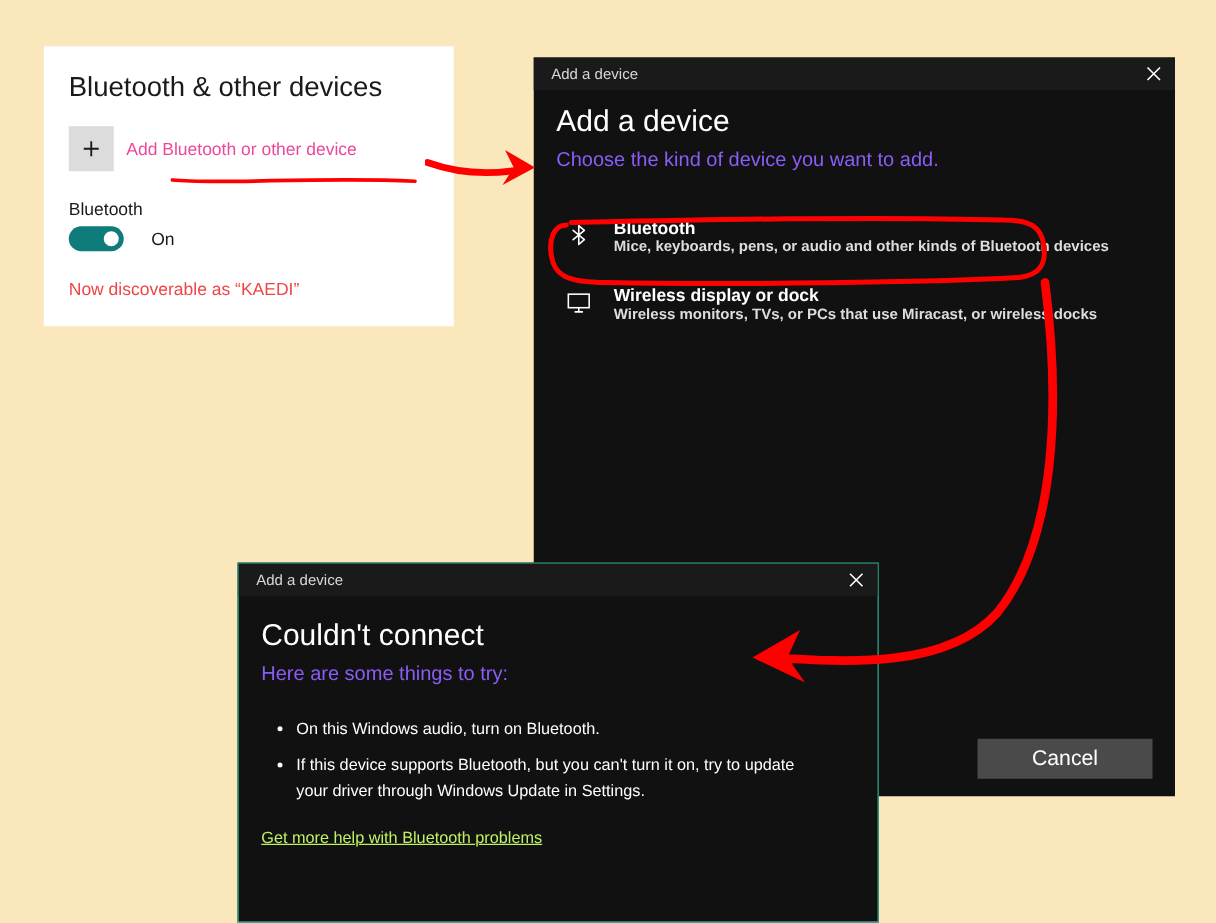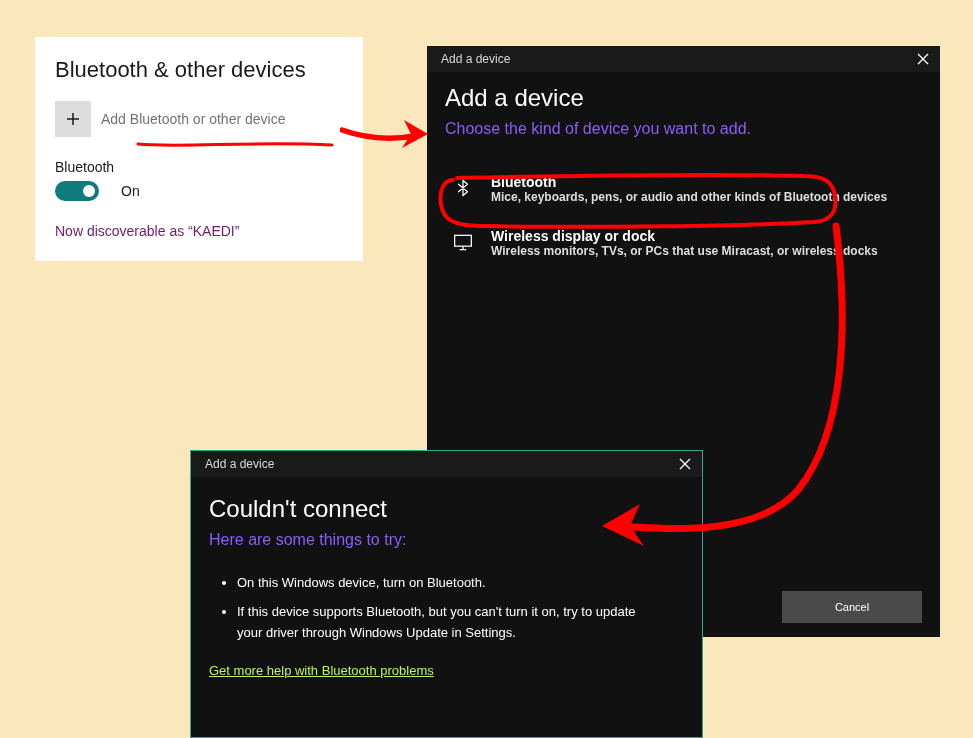--- a/index.html
+++ b/index.html
@@ -38,21 +38,21 @@
       height: 36px;
       background: #dcdcdc;
       display: flex;
       align-items: center;
       justify-content: center;
       flex-shrink: 0;
     }
     .plus-box svg { width: 18px; height: 18px; }
     .add-device-label {
       font-size: 14px;
-      color: #737373;
+      color: #ec4899;
     }
     .bt-label {
       font-size: 14px;
       color: #1a1a1a;
       margin-bottom: 6px;
     }
     .toggle-row {
       display: flex;
       align-items: center;
       gap: 22px;
@@ -71,21 +71,21 @@
       width: 12px;
       height: 12px;
       background: #ffffff;
       border-radius: 50%;
       right: 4px;
       top: 4px;
     }
     .toggle-text { font-size: 14px; color: #1a1a1a; }
     .discoverable {
       font-size: 14px;
-      color: #701a75;
+      color: #ef4444;
       margin-top: 22px;
     }
 
     
     .dialog-dark {
       position: absolute;
       background: #111111;
       color: #ffffff;
     }
     .dialog1 {
@@ -145,21 +145,21 @@
       display: flex;
       justify-content: flex-end;
       padding-top: 8px;
     }
     .cancel-btn {
       background: #4a4a4a;
       color: #ffffff;
       border: none;
       width: 140px;
       height: 32px;
-      font-size: 11px;
+      font-size: 17px;
     }
 
     
     .dialog2 {
       left: 190px;
       top: 450px;
       width: 513px;
       height: 288px;
       border: 1px solid #2ea88f;
     }
@@ -259,21 +259,21 @@
     <span class="close">
       <svg viewBox="0 0 14 14">
           <path d="M2 2 L12 12 M12 2 L2 12" stroke="#ffffff" stroke-width="1.3"></path>
         </svg>
     </span>
   </div>
   <div class="dialog-body">
     <div class="dialog-h1">Couldn't connect</div>
     <div class="dialog-sub">Here are some things to try:</div>
     <ul class="bullets">
-      <li>On this Windows device, turn on Bluetooth.</li>
+      <li>On this Windows audio, turn on Bluetooth.</li>
       <li>If this device supports Bluetooth, but you can't turn it on, try to update your driver through Windows Update in Settings.</li>
     </ul>
     <a class="help-link" href="#">Get more help with Bluetooth problems</a>
   </div>
 </div>
 
 <svg class="anno underline1" viewBox="0 0 198 10">
   <path d="M2 4 C 40 8, 120 1, 196 5" stroke="#ff0000" stroke-width="3" fill="none" stroke-linecap="round"></path>
 </svg>
 

